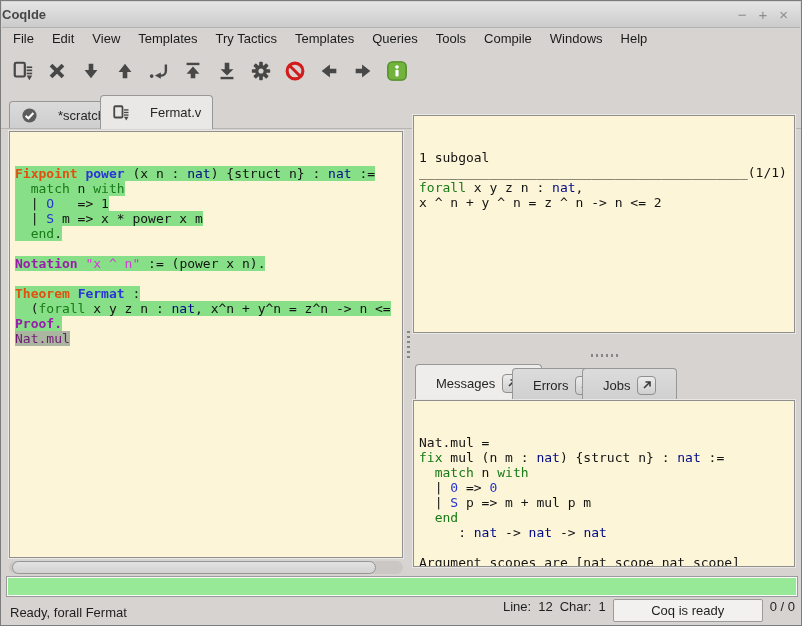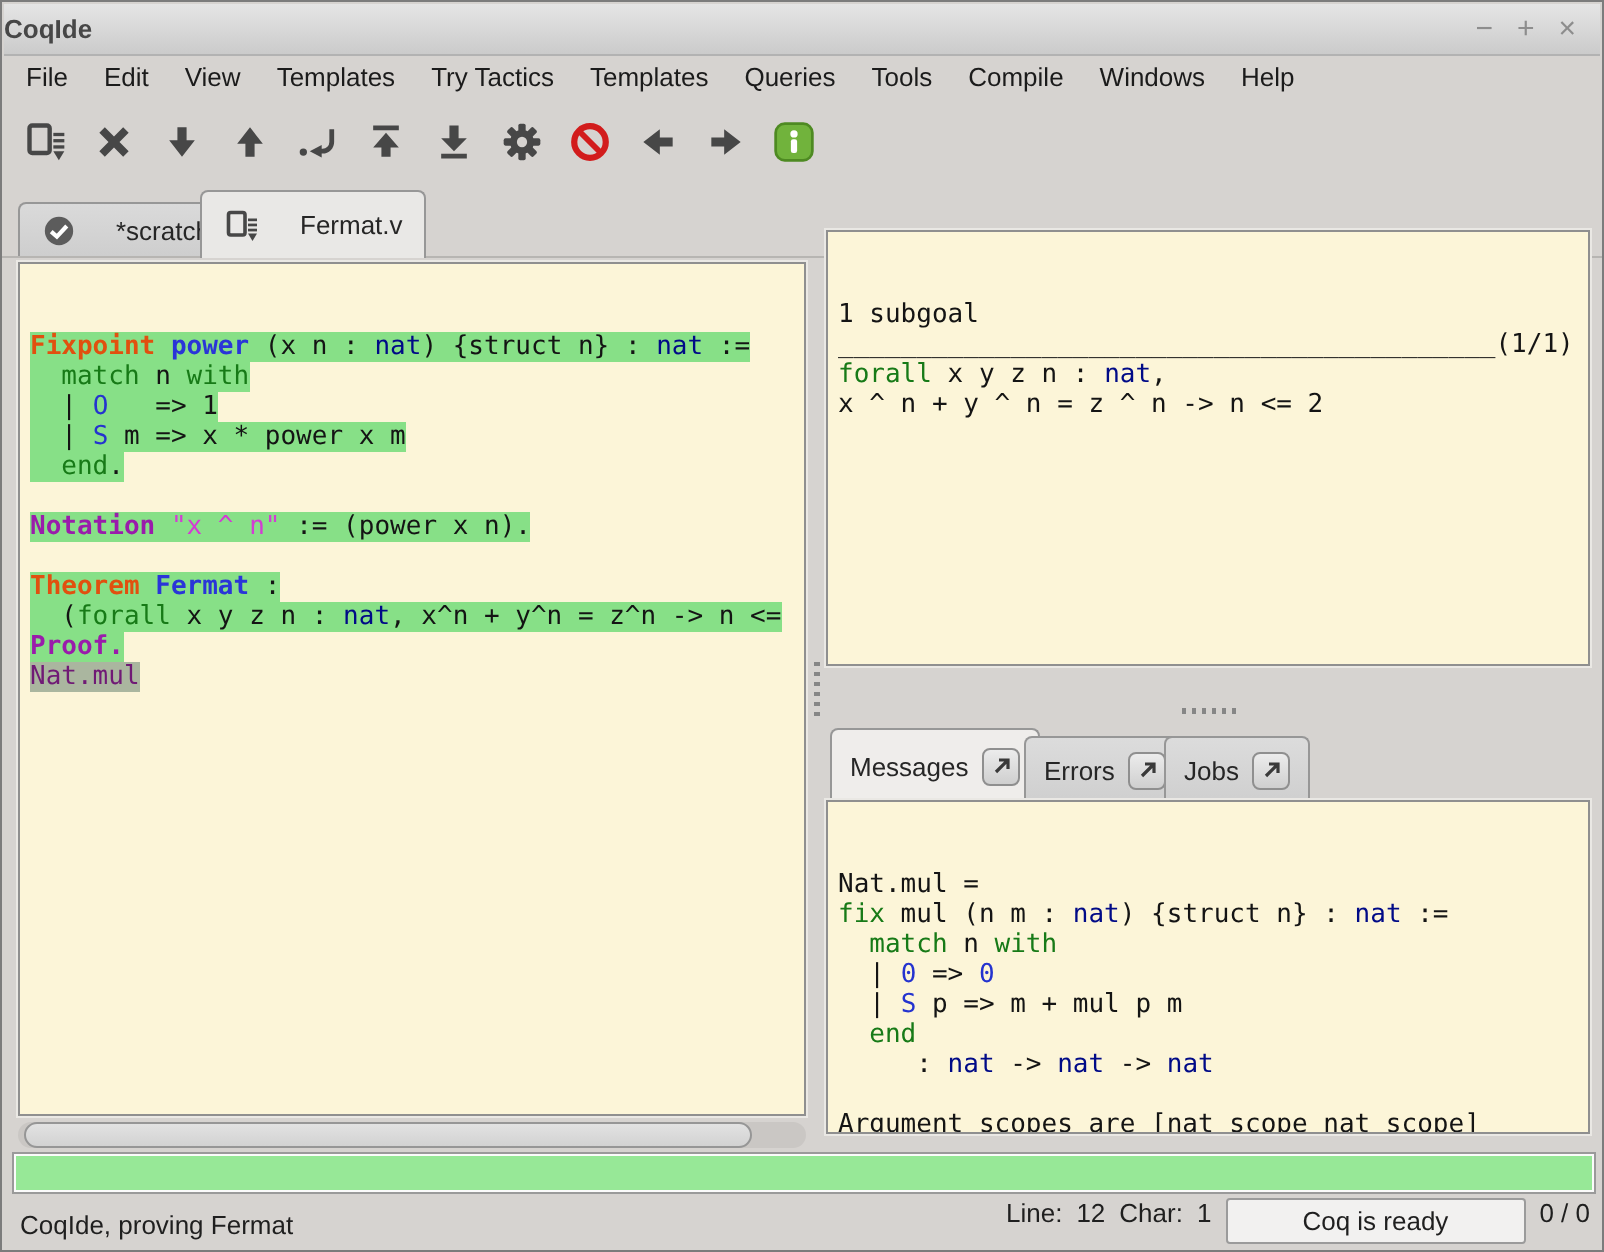--- a/index.html
+++ b/index.html
@@ -43,21 +43,21 @@
   .tk-cs{color:var(--constructor,#2433cf)}
   .tk-not{color:var(--notation,#9a1cab);font-weight:bold}
   .tk-str{color:var(--string,#d43bd4)}
   .tk-sel{color:#701a75}
   
   .vsplit{position:absolute;left:403px;top:130px;width:8px;height:427px;display:flex;align-items:center;justify-content:center}
   .vsplit-dots{width:3px;height:27px;background:repeating-linear-gradient(to bottom,#868686 0 2px,transparent 2px 5px)}
   .hsplit{position:absolute;left:412px;top:349px;width:382px;height:11px;display:flex;align-items:center;justify-content:center}
   .hsplit-dots{height:3px;width:27px;background:repeating-linear-gradient(to right,#868686 0 2px,transparent 2px 5px)}
   
-  .msgtab{position:absolute;display:flex;align-items:center;gap:7px;padding:0 9px;font-size:13px;color:#262626;
+  .msgtab{position:absolute;display:flex;align-items:center;gap:7px;padding:0 20px;font-size:13px;color:#262626;
     border:1px solid #979797;border-bottom:none;border-radius:4px 4px 0 0}
   .msgtab.active{top:363px;height:37px;background:#efedeb}
   .msgtab.inactive{top:367px;height:33px;background:linear-gradient(#dcdcdc,#cfcfcf)}
   .detach-btn{width:19px;height:19px;border:1px solid #8f8f8f;border-radius:4px;
     background:linear-gradient(#ececec,#cfcfcf);display:flex;align-items:center;justify-content:center}
   
   .hscroll{position:absolute;left:8px;top:560px;width:394px;height:13px;background:#cac7c4;border-radius:7px}
   .hthumb{position:absolute;left:3px;top:0;width:364px;height:13px;border:1px solid #969696;border-radius:7px;
     background:linear-gradient(#e2e2e2,#d2d2d2)}
   
@@ -279,21 +279,21 @@
 
   <div class="pane" style="left:412px;top:399px;width:382px;height:167px">
     <div><div class="code-line"><span class="linebg"><span class="tk-pl">Nat.mul =</span></span></div><div class="code-line"><span class="linebg"><span class="tk-kw">fix</span><span class="tk-pl"> mul (n m : </span><span class="tk-ty">nat</span><span class="tk-pl">) {struct n} : </span><span class="tk-ty">nat</span><span class="tk-pl"> :=</span></span></div><div class="code-line"><span class="linebg"><span class="tk-pl">  </span><span class="tk-kw">match</span><span class="tk-pl"> n </span><span class="tk-kw">with</span></span></div><div class="code-line"><span class="linebg"><span class="tk-pl">  | </span><span class="tk-cs">0</span><span class="tk-pl"> =&gt; </span><span class="tk-cs">0</span></span></div><div class="code-line"><span class="linebg"><span class="tk-pl">  | </span><span class="tk-cs">S</span><span class="tk-pl"> p =&gt; m + mul p m</span></span></div><div class="code-line"><span class="linebg"><span class="tk-pl">  </span><span class="tk-kw">end</span></span></div><div class="code-line"><span class="linebg"><span class="tk-pl">     : </span><span class="tk-ty">nat</span><span class="tk-pl"> -&gt; </span><span class="tk-ty">nat</span><span class="tk-pl"> -&gt; </span><span class="tk-ty">nat</span></span></div><div class="code-line"><span class="linebg"></span></div><div class="code-line"><span class="linebg"><span class="tk-pl">Argument scopes are [nat_scope nat_scope]</span></span></div></div>
   </div>
 
   <div class="progress">
     <div class="progress-fill" style="width: 100%;"></div>
   </div>
 
   <div class="statusbar">
-    <div class="status-left">CoqIde, proving Fermat</div>
+    <div class="status-left">Ready, forall Fermat</div>
     <div class="status-right">
       <span>Line:</span>
       <span>12</span>
       <span>Char:</span>
       <span>1</span>
       <span class="coq-state-box">Coq is ready</span>
       <span>0 / 0</span>
     </div>
   </div>
 

